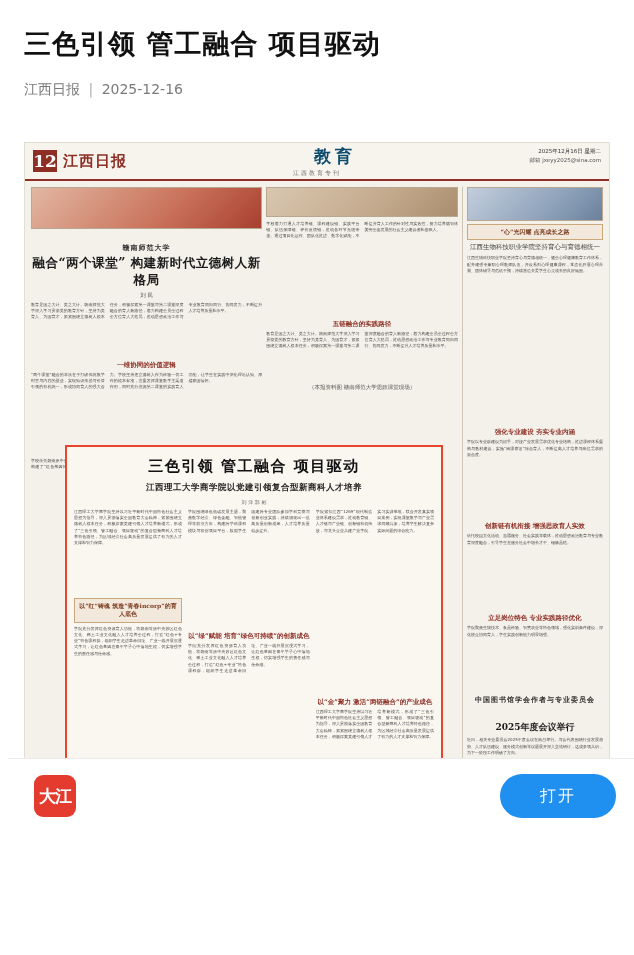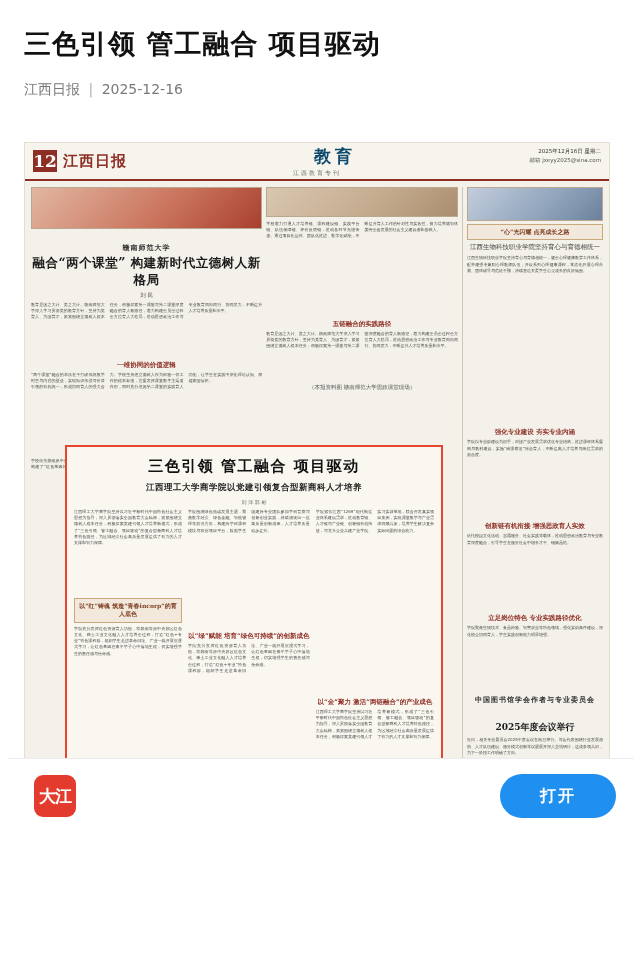--- a/index.html
+++ b/index.html
@@ -185,21 +185,21 @@
     width: 42px; height: 42px; border-radius: 9px;
     background: #e33b2e; color: #fff;
     display: flex; align-items: center; justify-content: center;
     font-size: 17px; font-weight: bold; letter-spacing: -1px;
     font-family: "DejaVu Serif", serif;
   }
   .open-btn {
     background: #1f8ff0; color: #fff;
     border: none; border-radius: 22px;
     width: 116px; height: 44px;
-    font-size: 16px; font-weight: bold;
+    font-size: 16px; font-weight: normal;
     letter-spacing: 2px;
     cursor: pointer;
     font-family: "DejaVu Sans", sans-serif;
   }
 </style>
 </head>
 <body>
 
 <div class="page">
 

